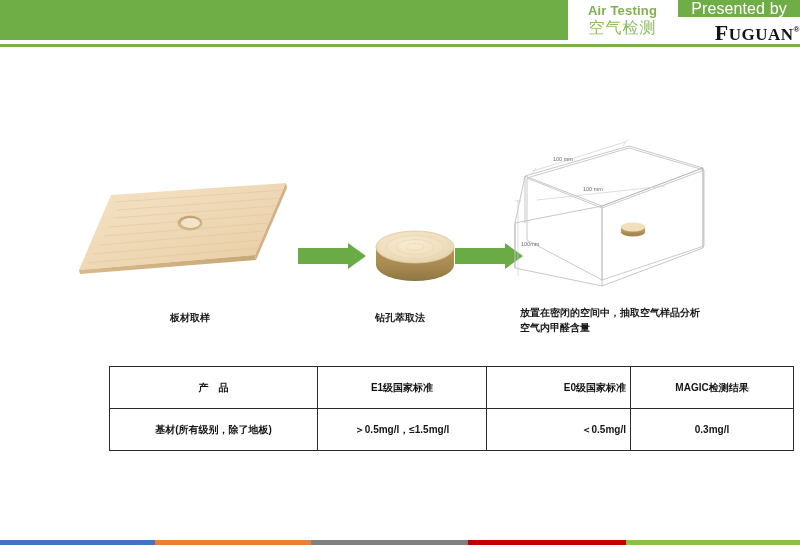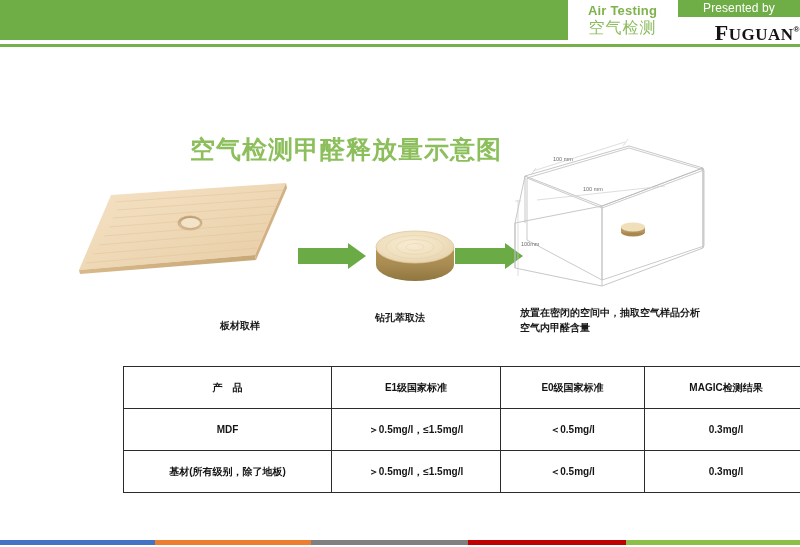--- a/index.html
+++ b/index.html
@@ -60,21 +60,21 @@
     letter-spacing: 1px;
   }
   .presented-by-block {
     position: absolute;
     left: 678px; top: 0px;
     width: 122px;
   }
   .presented-by-bg {
     background: #6FAD46;
     color: #ffffff;
-    font-size: 12px;
+    font-size: 16px;
     line-height: 17px;
     height: 17px;
     text-align: center;
     letter-spacing: .1px;
   }
   .fuguan-wrap {
     position: relative;
     height: 25px;
     text-align: right;
     color: #141414;
@@ -133,49 +133,49 @@
   }
 
   
   .caption {
     position: absolute;
     font-size: 10px;
     font-weight: bold;
     color: #1a1a1a;
     line-height: 15px;
   }
-  .caption-1 { left: 120px; top: 310px; width: 140px; text-align: right; margin-top: 8px; }
+  .caption-1 { left: 120px; top: 310px; width: 140px; text-align: center; }
   .caption-2 { left: 330px; top: 310px; width: 140px; text-align: center; }
   .caption-3 { left: 520px; top: 305px; width: 180px; text-align: left; }
 
   
   .data-table-wrap {
     position: absolute;
-    left: 90px; top: 366px;
+    left: 76px; top: 366px;
     width: 648px;
     padding-left: 33px;
   }
   table.data-table {
     border-collapse: collapse;
     width: 648px;
     table-layout: fixed;
   }
   table.data-table td {
     border: 1px solid #2b2b2b;
     height: 41px;
     text-align: center;
     vertical-align: middle;
     font-size: 10px;
     font-weight: bold;
     color: #141414;
     padding: 0 4px;
   }
   table.data-table td.c0 { width: 199px; }
   table.data-table td.c1 { width: 160px; }
-  table.data-table td.c2 { width: 135px; }
+  table.data-table td.c2 { width: 135px; text-align: right; }
   table.data-table td.c3 { width: 154px; }
 
   
   .footer-bar {
     position: absolute;
     left: 0; top: 540px;
     width: 800px; height: 5px;
     display: flex;
   }
   .footer-seg { height: 5px; }
@@ -200,21 +200,20 @@
     <div class="air-testing-cn">空气检测</div>
   </div>
 
   <div class="presented-by-block">
     <div class="presented-by-bg">Presented by</div>
     <div class="fuguan-wrap">
       <span class="fuguan-text"><span class="cap">F</span><span class="small-cap">UGUAN</span><span class="fuguan-reg">®</span></span>
     </div>
   </div>
 
-  <div class="slide-title">空气检测甲醛释放量示意图</div>
 
   <div class="board-wrap">
     <svg width="225" height="92" viewBox="0 0 225 92" xmlns="http://www.w3.org/2000/svg">
       <defs>
         <linearGradient id="boardTop" x1="0" y1="0" x2="1" y2="1">
           <stop offset="0%" stop-color="#f5e3c6"></stop>
           <stop offset="45%" stop-color="#efd9b7"></stop>
           <stop offset="100%" stop-color="#e7cda4"></stop>
         </linearGradient>
         <linearGradient id="boardEdge" x1="0" y1="0" x2="1" y2="0">
@@ -350,26 +349,20 @@
   <div class="data-table-wrap">
     <table class="data-table">
       <tbody>
         <tr>
           <td class="c0">产　品</td>
           <td class="c1">E1级国家标准</td>
           <td class="c2">E0级国家标准</td>
           <td class="c3">MAGIC检测结果</td>
         </tr>
         <tr>
-          <td class="c0">MDF</td>
-          <td class="c1">＞0.5mg/l，≤1.5mg/l</td>
-          <td class="c2">＜0.5mg/l</td>
-          <td class="c3">0.3mg/l</td>
-        </tr>
-        <tr>
           <td class="c0">基材(所有级别，除了地板)</td>
           <td class="c1">＞0.5mg/l，≤1.5mg/l</td>
           <td class="c2">＜0.5mg/l</td>
           <td class="c3">0.3mg/l</td>
         </tr>
       </tbody>
     </table>
   </div>
 
   <div class="footer-bar" id="footer-bar">

